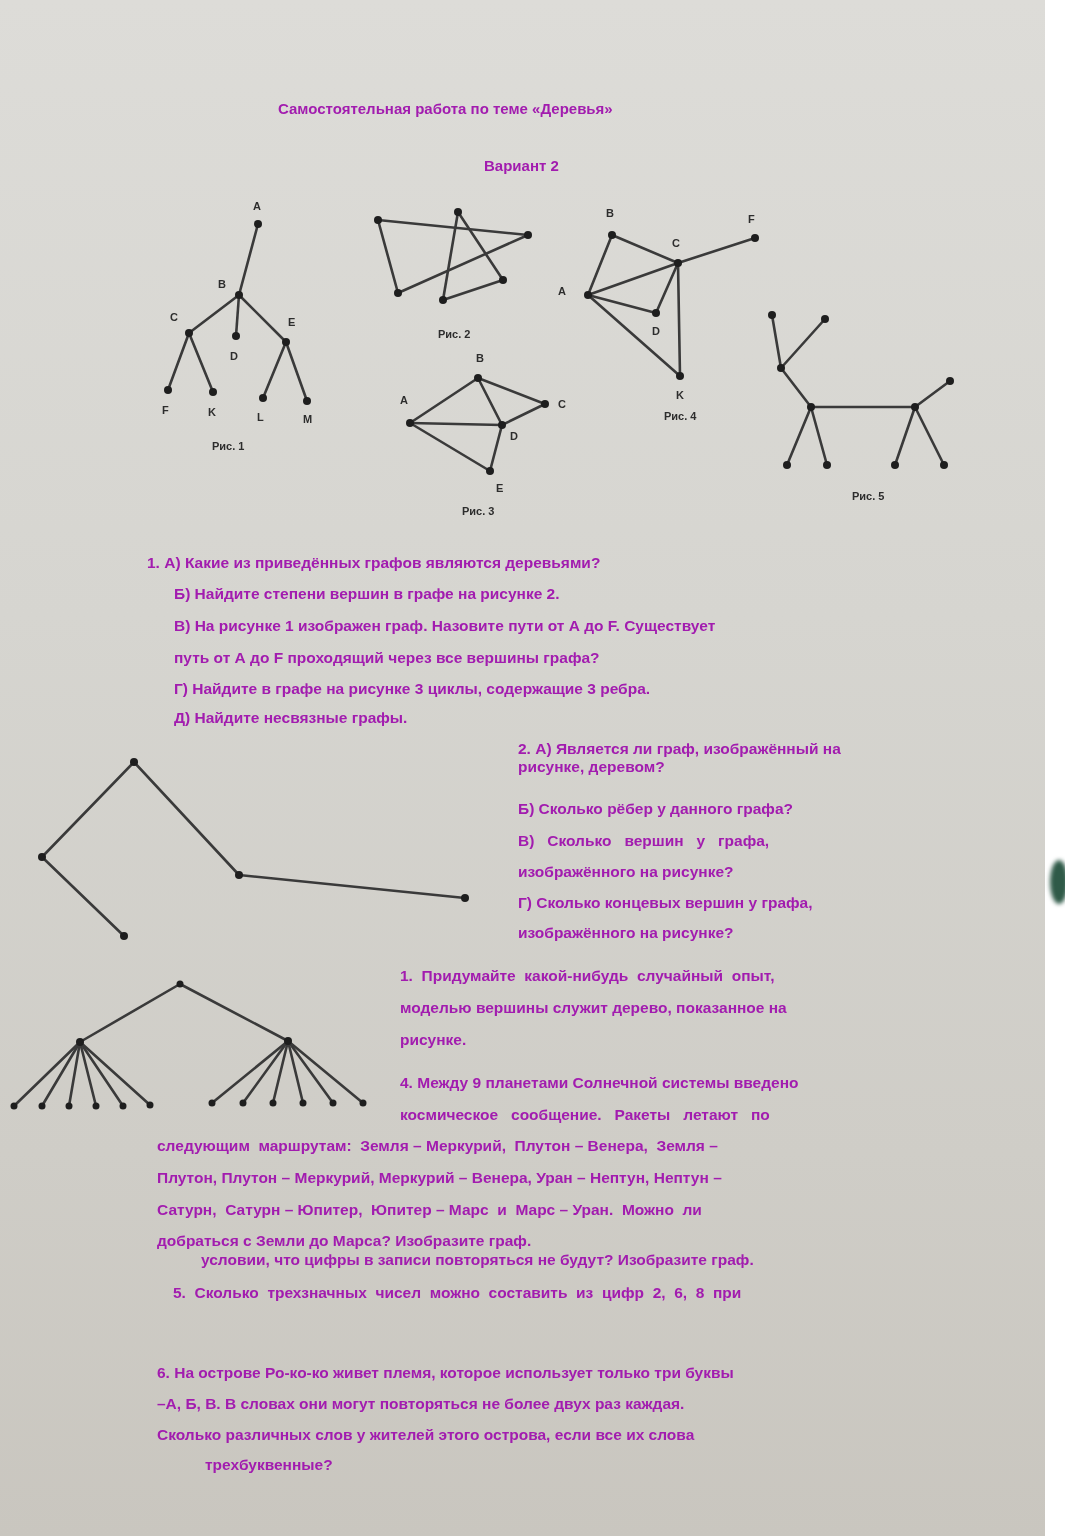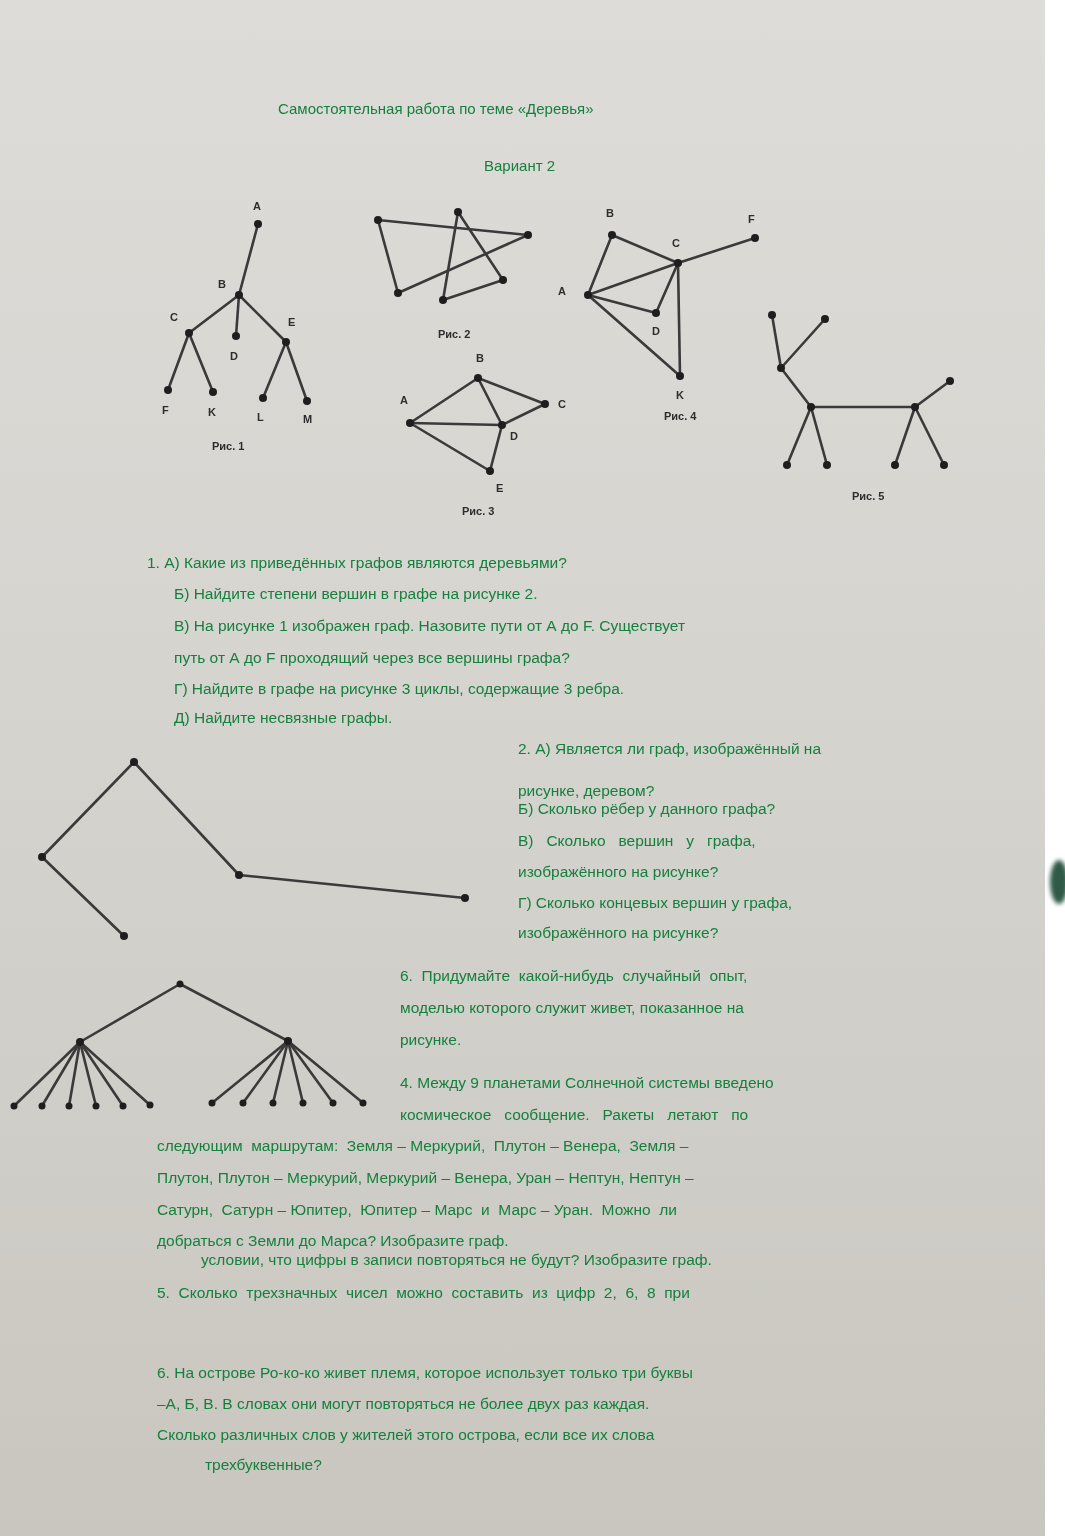--- a/index.html
+++ b/index.html
@@ -10,21 +10,21 @@
     color: #2a2a2a;
   }
   #paper {
     position: absolute; left: 0; top: 0; width: 1045px; height: 1536px;
     background: linear-gradient(180deg, #dddcd8 0%, #d6d5d0 40%, #cfcdc7 75%, #c9c6bf 100%);
   }
   #edge-mark {
     position: absolute; left: 1050px; top: 860px; width: 18px; height: 44px;
     border-radius: 50%; background: #2f5a48; filter: blur(2px);
   }
-  .txt { position: absolute; font-weight: normal; color: #15803d; white-space: nowrap; filter: blur(0.35px); }
+  .txt { position: absolute; font-weight: bold; color: #a21caf; white-space: nowrap; filter: blur(0.35px); }
   .title { font-size: 15px; }
   .q { font-size: 15.5px; line-height: 29px; }
   svg.fig { position: absolute; overflow: visible; }
   svg.fig line { stroke: #3a3a3a; stroke-width: 2.6; stroke-linecap: round; }
   svg.fig circle { fill: #1e1e1e; }
   svg.fig text { font-family: "Liberation Sans", sans-serif; font-size: 11px; font-weight: bold; fill: #2d2d2d; }
 </style>
 </head>
 <body>
 
@@ -161,21 +161,21 @@
   <line x1="114" y1="22" x2="219" y2="135"></line>
   <line x1="219" y1="135" x2="445" y2="158"></line>
   <circle cx="114" cy="22" r="4"></circle>
     <circle cx="22" cy="117" r="4"></circle>
     <circle cx="104" cy="196" r="4"></circle>
   <circle cx="219" cy="135" r="4"></circle>
     <circle cx="445" cy="158" r="4"></circle>
 </svg>
 
 <div class="txt q" style="left:518px; top:734px;">2. А) Является ли граф, изображённый на</div>
-<div class="txt q" style="left:518px; top:776px;text-align:right;">рисунке, деревом?</div>
+<div class="txt q" style="left:518px; top:752px;text-align:right;">рисунке, деревом?</div>
 <div class="txt q" style="left:518px; top:794px;">Б) Сколько рёбер у данного графа?</div>
 <div class="txt q" style="left:518px; top:826px; white-space:pre;">В)   Сколько   вершин   у   графа,</div>
 <div class="txt q" style="left:518px; top:857px;">изображённого на рисунке?</div>
 <div class="txt q" style="left:518px; top:888px;">Г) Сколько концевых вершин у графа,</div>
 <div class="txt q" style="left:518px; top:918px;">изображённого на рисунке?</div>
 
 <svg class="fig" style="left:0px; top:970px;" width="400" height="150">
   <line x1="180" y1="14" x2="80" y2="72"></line>
   <line x1="180" y1="14" x2="288" y2="71"></line>
   <line x1="80" y1="72" x2="14" y2="136"></line>
@@ -200,30 +200,30 @@
     <circle cx="123" cy="136" r="3.5"></circle>
     <circle cx="150" cy="135" r="3.5"></circle>
   <circle cx="212" cy="133" r="3.5"></circle>
     <circle cx="243" cy="133" r="3.5"></circle>
     <circle cx="273" cy="133" r="3.5"></circle>
   <circle cx="303" cy="133" r="3.5"></circle>
     <circle cx="333" cy="133" r="3.5"></circle>
     <circle cx="363" cy="133" r="3.5"></circle>
 </svg>
 
-<div class="txt q" style="left:400px; top:961px; white-space:pre;">6.  Придумайте  какой-нибудь  случайный  опыт,</div>
-<div class="txt q" style="left:400px; top:993px;">моделью которого служит живет, показанное на</div>
+<div class="txt q" style="left:400px; top:961px; white-space:pre;">1.  Придумайте  какой-нибудь  случайный  опыт,</div>
+<div class="txt q" style="left:400px; top:993px;">моделью вершины служит дерево, показанное на</div>
 <div class="txt q" style="left:400px; top:1025px;">рисунке.</div>
 
 <div class="txt q" style="left:400px; top:1068px;">4. Между 9 планетами Солнечной системы введено</div>
 <div class="txt q" style="left:400px; top:1100px; white-space:pre;">космическое   сообщение.   Ракеты   летают   по</div>
 <div class="txt q" style="left:157px; top:1131px; white-space:pre;text-align:right;">следующим  маршрутам:  Земля – Меркурий,  Плутон – Венера,  Земля –</div>
 <div class="txt q" style="left:157px; top:1163px;">Плутон, Плутон – Меркурий, Меркурий – Венера, Уран – Нептун, Нептун –</div>
 <div class="txt q" style="left:157px; top:1195px; white-space:pre;">Сатурн,  Сатурн – Юпитер,  Юпитер – Марс  и  Марс – Уран.  Можно  ли</div>
 <div class="txt q" style="left:157px; top:1226px;">добраться с Земли до Марса? Изобразите граф.</div>
 
-<div class="txt q" style="left:157px; top:1278px; white-space:pre;">5.  Сколько  трехзначных  чисел  можно  составить  из  цифр  2,  6,  8  при</div>
+<div class="txt q" style="left:173px; top:1278px; white-space:pre;">5.  Сколько  трехзначных  чисел  можно  составить  из  цифр  2,  6,  8  при</div>
 <div class="txt q" style="left:157px; top:1245px;margin-left:44px;">условии, что цифры в записи повторяться не будут? Изобразите граф.</div>
 
 <div class="txt q" style="left:157px; top:1358px;">6. На острове Ро-ко-ко живет племя, которое использует только три буквы</div>
 <div class="txt q" style="left:157px; top:1389px;">–А, Б, В. В словах они могут повторяться не более двух раз каждая.</div>
 <div class="txt q" style="left:157px; top:1420px;">Сколько различных слов у жителей этого острова, если все их слова</div>
 <div class="txt q" style="left:157px; top:1450px;margin-left:48px;">трехбуквенные?</div>
 
 </body></html>

